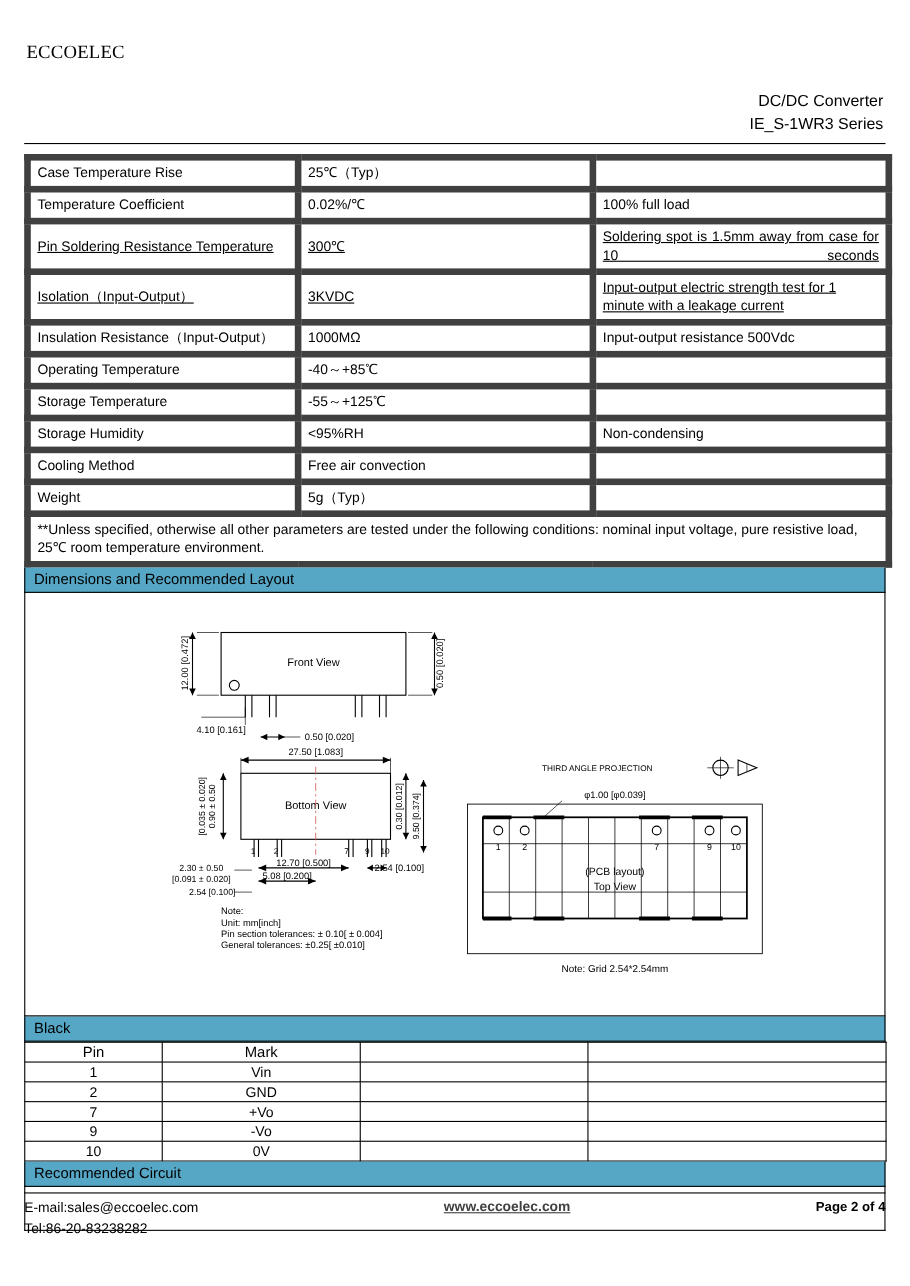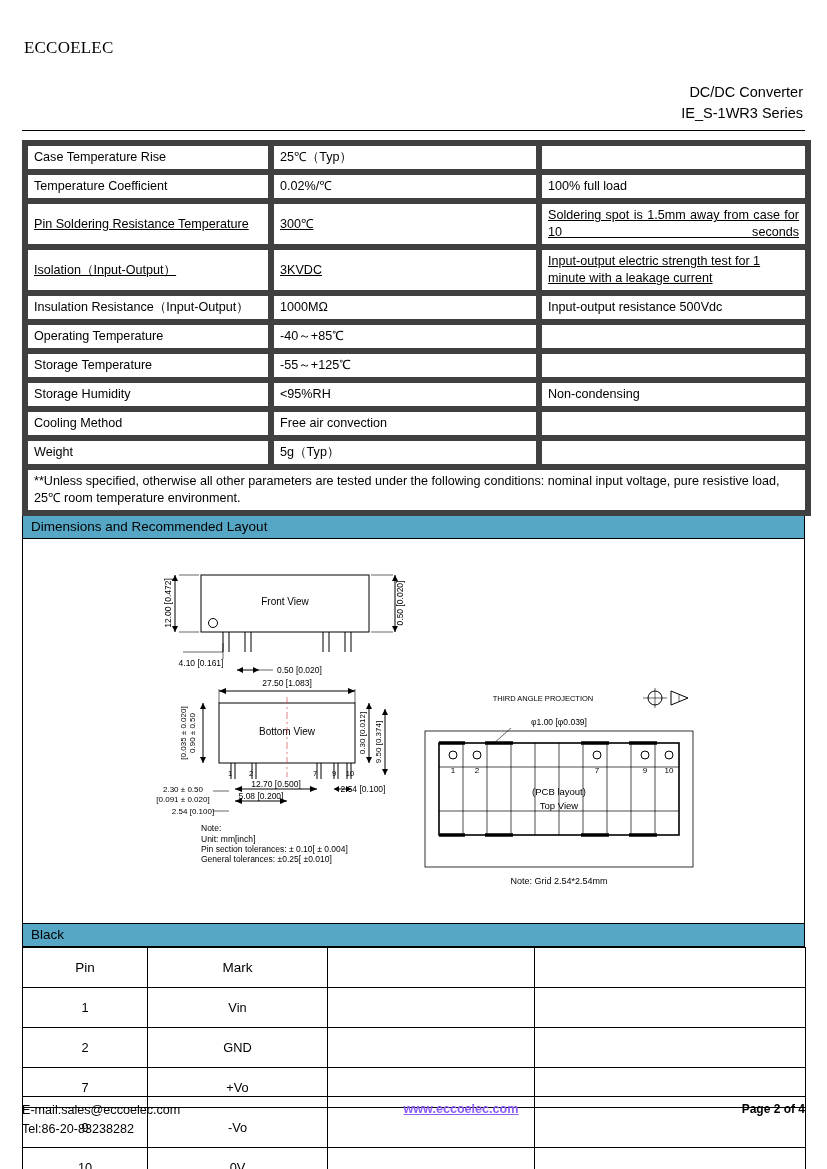--- a/index.html
+++ b/index.html
@@ -87,53 +87,53 @@
   
   table.pinout {
     width: 100%;
     border-collapse: collapse;
     table-layout: fixed;
   }
   table.pinout td, table.pinout th {
     border: 1px solid #000;
     font-size: 12.8px;
     text-align: center;
-    padding: 12px 4px;
+    padding: 1px 4px;
     font-weight: normal;
   }
   table.pinout th { font-size: 13.5px; }
   .p1 { width: 125px; }
   .p2 { width: 180px; }
   .p3 { width: 207px; }
   .p4 { width: 271px; }
   
   .circuit-box {
     border: 1px solid #000;
     border-top: none;
     height: 40px;
   }
   
   .footer {
     position: absolute;
     left: 22px;
     right: 22px;
-    bottom: 30px;
+    bottom: 42px;
   }
   .footer-rule { border-top: 1.6px solid #000; margin-bottom: 4px; }
   .footer-grid {
     display: flex;
     justify-content: space-between;
     align-items: flex-start;
     font-size: 12.6px;
   }
   .footer-left { line-height: 1.5; }
   .footer-center {
     font-weight: bold;
     text-decoration: underline;
-    color: #8b5cf6;
+    color: #404040;
     padding-top: 1px;
   }
   .footer-right { font-weight: bold; font-size: 12px; padding-top: 1px; }
 </style>
 </head>
 <body>
 
 <div class="page">
 
   <div class="header">

